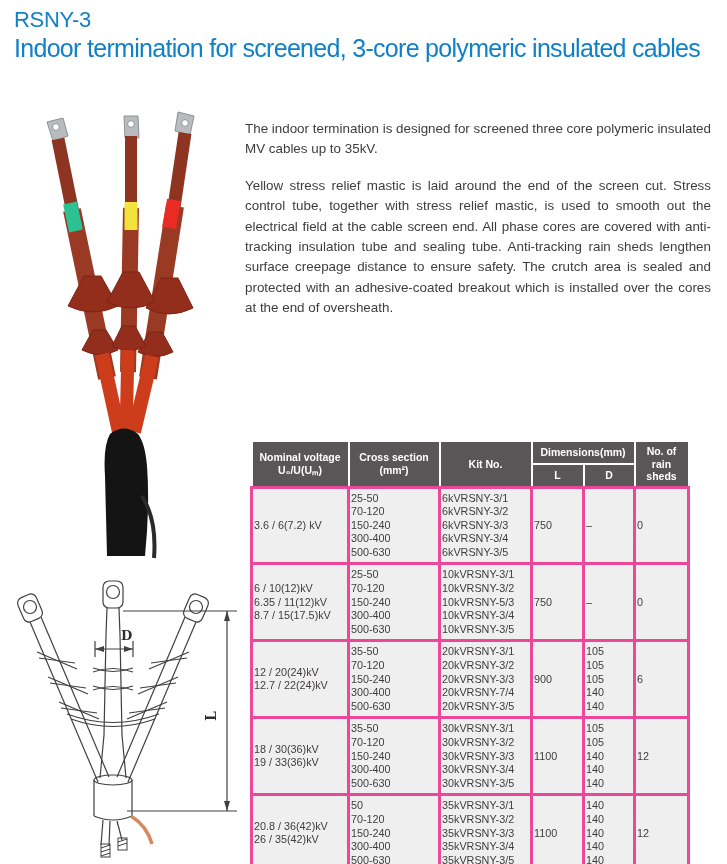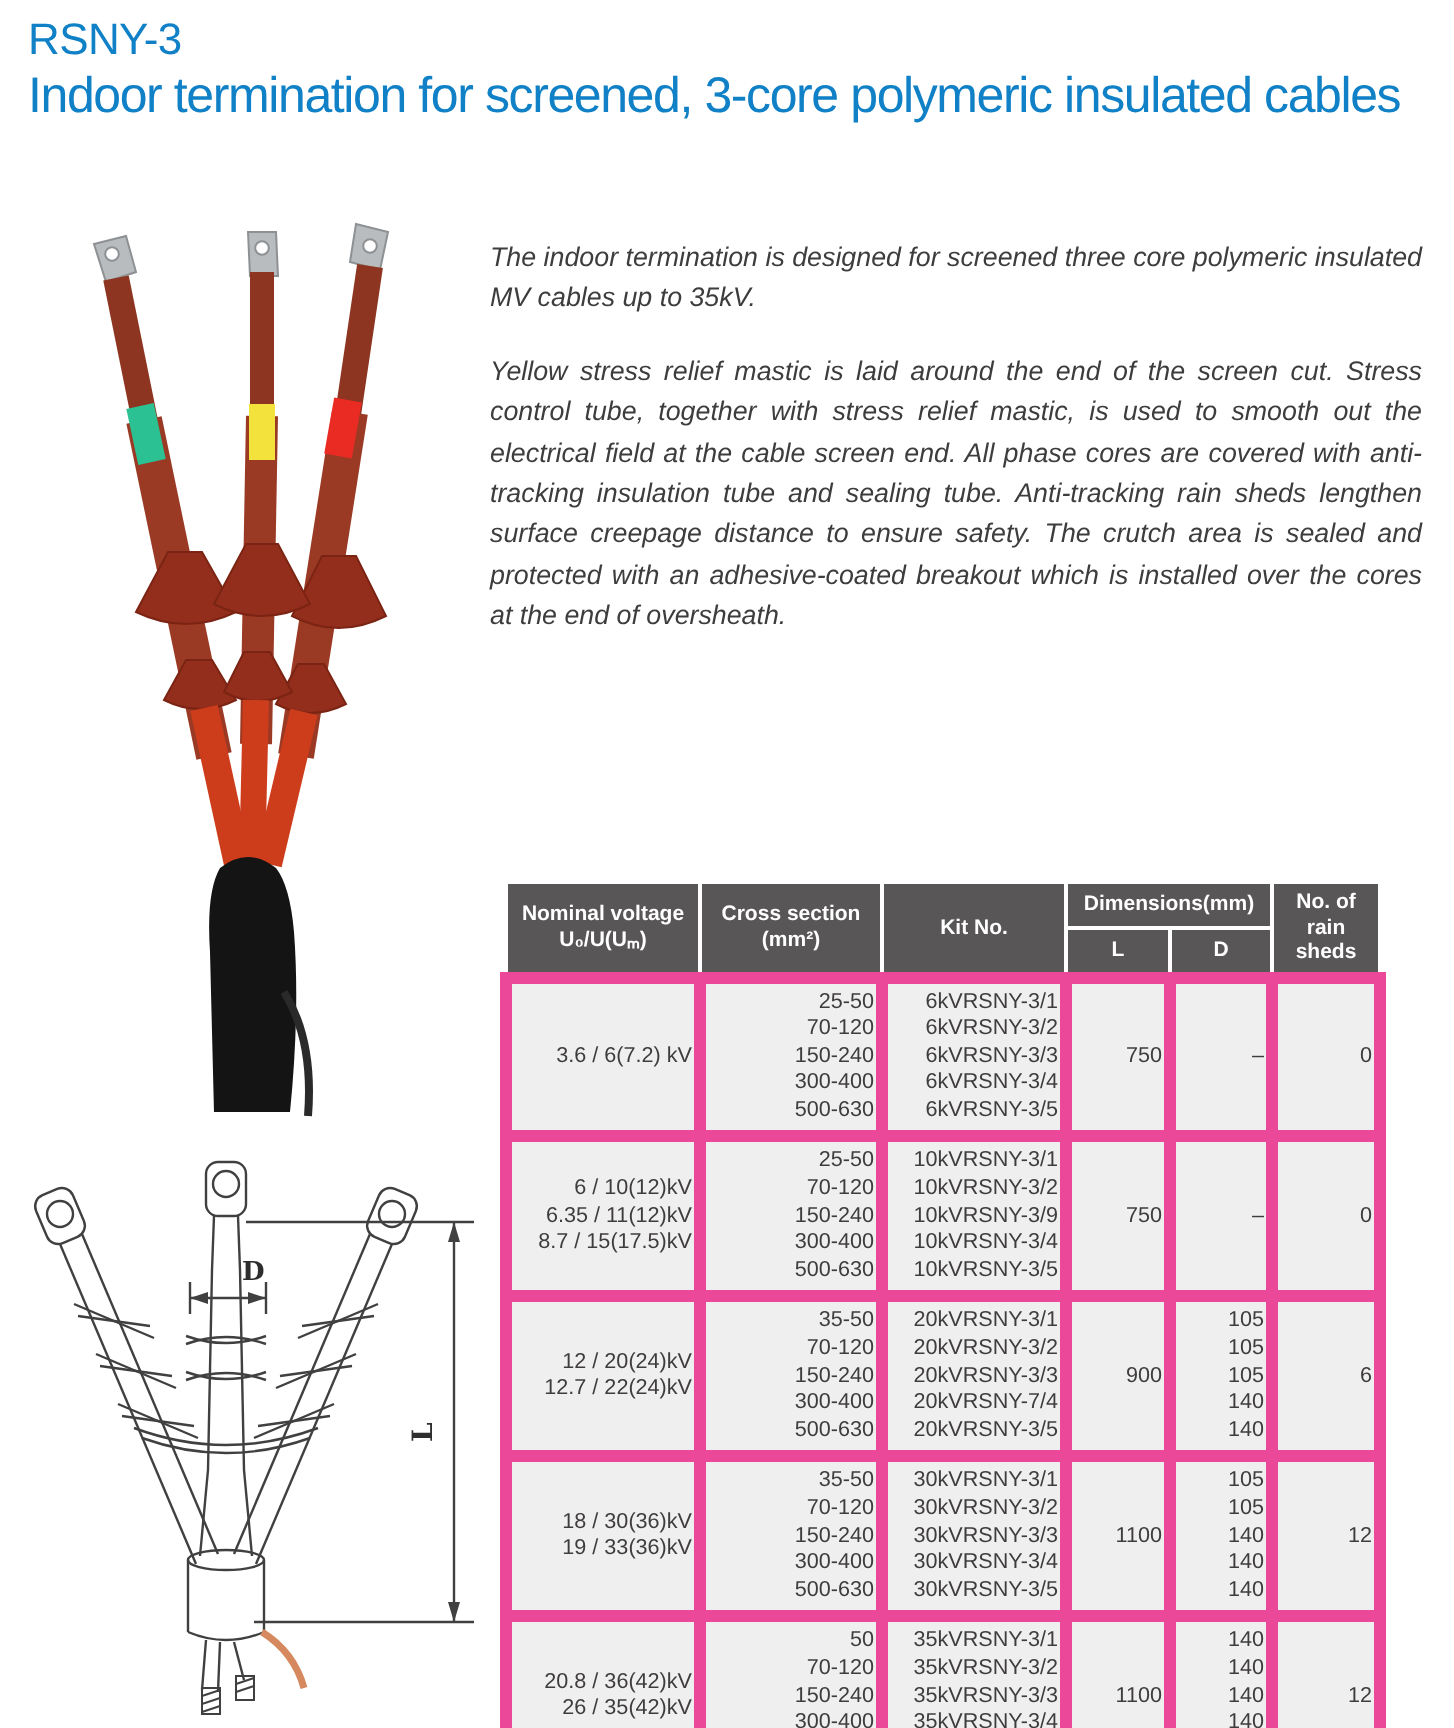--- a/index.html
+++ b/index.html
@@ -9,38 +9,38 @@
   }
   
   .title { position:absolute; left:14px; top:5px; width:705px; color:#1081c6; font-weight:normal; }
   .title .t1 { font-size:22px; line-height:30px; letter-spacing:-0.3px; }
   .title .t2 { font-size:25px; line-height:26px; letter-spacing:-0.7px; }
   .title .t3 { font-size:19.5px; line-height:26px; letter-spacing:-0.4px; }
 
   
   .intro { position:absolute; left:245px; top:119px; width:466px;
            font-size:13.4px; line-height:20.4px; color:#3d3d3d; text-align:justify; }
-  .intro p { margin:0 0 16px 0;font-style:italic; }
+  .intro p { margin:0 0 16px 0; }
 
   
   .photo   { position:absolute; left:6px;  top:110px; width:232px; height:458px; }
   .drawing { position:absolute; left:5px;  top:573px; width:240px; height:291px; }
 
   
   .tableWrap { position:absolute; left:250px; top:440px; width:437px; }
   table.spec { border-collapse:collapse; width:437px; table-layout:fixed; }
   table.spec th {
     background:#595657; color:#ffffff; font-weight:bold;
     font-size:10.5px; line-height:12.5px; padding:3px 1px;
     border:2px solid #ffffff; text-align:center; vertical-align:middle;
   }
   table.spec td {
     background:#f0efef; color:#3e3c3d;
     font-size:10.8px; line-height:13.6px; padding:3px 1px;
-    border:6px solid #ec4899; text-align:right; vertical-align:middle;
+    border:3px solid #ec4899; text-align:left; vertical-align:middle;
   }
   table.spec tr { page-break-inside:avoid; }
   .cellline { white-space:nowrap; }
 </style>
 </head>
 <body>
 
 <div class="page">
 
   <div class="title">
@@ -247,21 +247,21 @@
           <td>
             <div class="cellline">25-50</div>
             <div class="cellline">70-120</div>
             <div class="cellline">150-240</div>
             <div class="cellline">300-400</div>
             <div class="cellline">500-630</div>
           </td>
           <td>
             <div class="cellline">10kVRSNY-3/1</div>
             <div class="cellline">10kVRSNY-3/2</div>
-            <div class="cellline">10kVRSNY-3/9</div>
+            <div class="cellline">10kVRSNY-5/3</div>
             <div class="cellline">10kVRSNY-3/4</div>
             <div class="cellline">10kVRSNY-3/5</div>
           </td>
           <td>750</td>
           <td>–</td>
           <td>0</td>
         </tr>
 
         <tr>
           <td>

